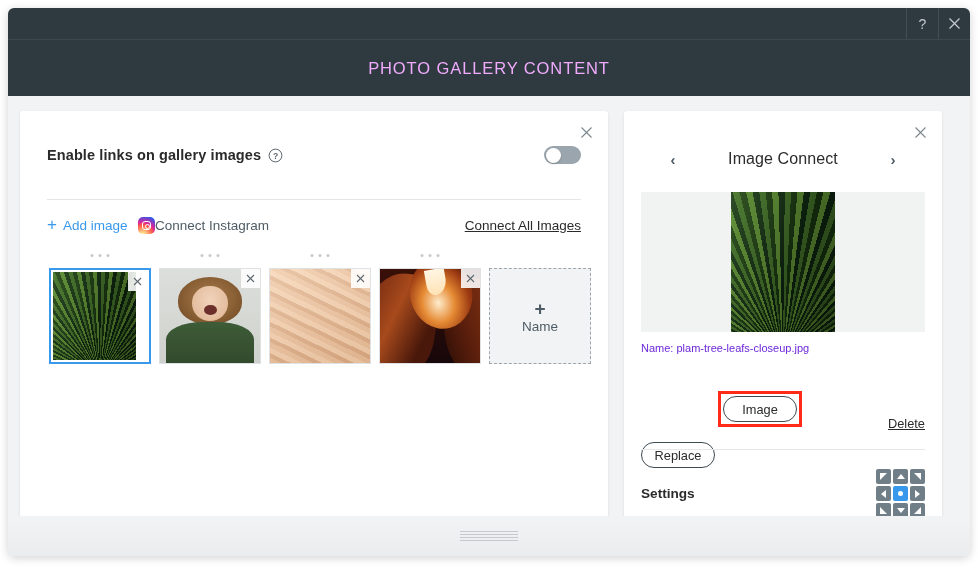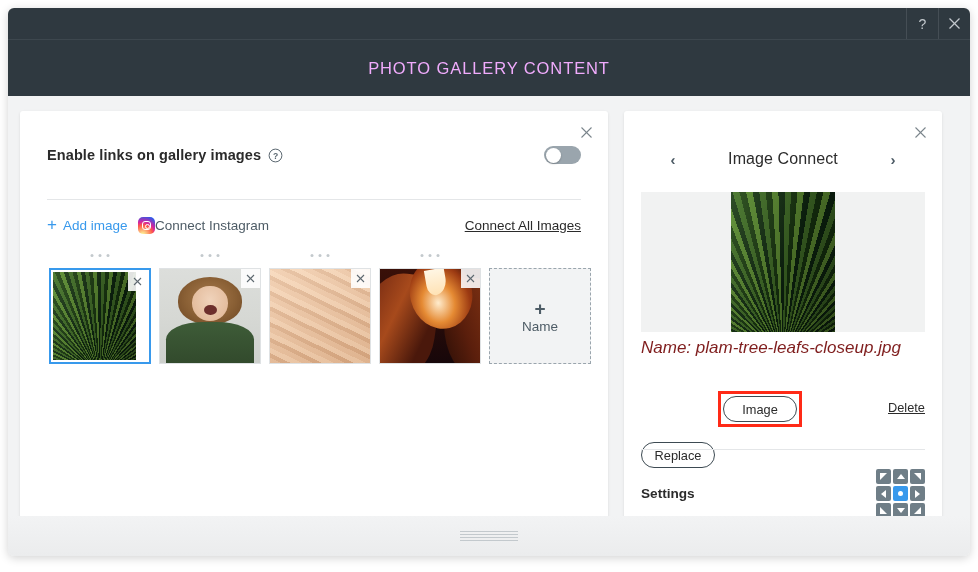--- a/index.html
+++ b/index.html
@@ -454,23 +454,22 @@
     width: 104px; height: 140px;
     overflow: hidden;
   }
 
   .meta {
     position: absolute;
     left: 17px; top: 228px;
     width: 284px;
   }
   .meta-line {
-    font-size: 17px;
-    font-style: italic;
-    color: #7f1d1d;
+    font-size: 11px;
+    color: #6d28d9;
     line-height: 18px;
     white-space: nowrap;
   }
 
   .btn-row {
     position: absolute;
     left: 17px; top: 285px;
     width: 284px; height: 26px;
   }
   .pill {
@@ -492,21 +491,21 @@
   .pill.edit { left: 82px; width: 74px; }
   .highlight-box {
     position: absolute;
     left: 77px; top: -5px;
     width: 84px; height: 36px;
     border: 3px solid #ff2a17;
     pointer-events: none;
   }
   .delete-link {
     position: absolute;
-    right: 0; top: 4px;
+    right: 0; top: 20px;
     font-size: 12.8px;
     color: #2b2b2b;
     text-decoration: underline;
     cursor: pointer;
   }
 
   .divider2 {
     position: absolute;
     left: 17px; top: 338px;
     width: 284px; height: 1px;

